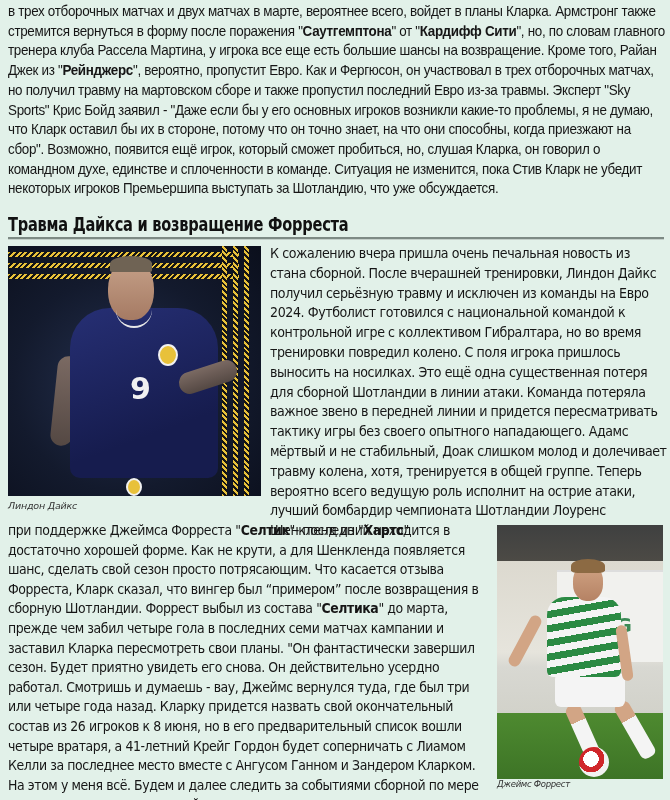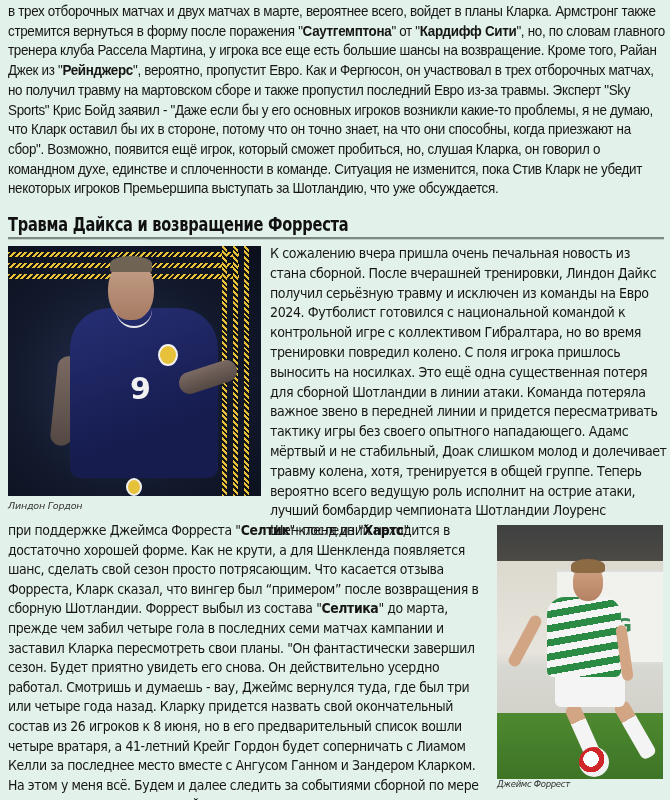--- a/index.html
+++ b/index.html
@@ -312,21 +312,21 @@
       <div class="player1-arm-l"></div>
       <div class="player1-body"></div>
       <div class="player1-arm-r"></div>
       <div class="player1-head"></div>
       <div class="player1-hair"></div>
       <div class="player1-collar"></div>
       <div class="player1-crest"></div>
       <div class="player1-crest2"></div>
       <div class="player1-number">9</div>
     </div>
-    <figcaption class="caption">Линдон Гордон</figcaption>
+    <figcaption class="caption">Линдон Дайкс</figcaption>
   </figure>
 
   <p class="p2"><span>К сожалению вчера пришла очень печальная новость из стана сборной. После вчерашней тренировки, Линдон Дайкс получил серьёзную травму и исключен из команды на Евро 2024. Футболист готовился с национальной командой к контрольной игре с коллективом Гибралтара, но во время тренировки повредил колено. С поля игрока пришлось выносить на носилках. Это ещё одна существенная потеря для сборной Шотландии в линии атаки. Команда потеряла важное звено в передней линии и придется пересматривать тактику игры без своего опытного нападающего. Адамс мёртвый и не стабильный, Доак слишком молод и долечивает травму колена, хотя, тренируется в общей группе. Теперь вероятно всего ведущую роль исполнит на острие атаки, лучший бомбардир чемпионата Шотландии Лоуренс Шенкленд из "</span><b>Хартс</b><span>"</span></p>
 
   <p class="p3"><span>при поддержке Джеймса Форреста "</span><b>Селтик</b><span>"- последний находится в достаточно хорошей форме. Как не крути, а для Шенкленда появляется шанс, сделать свой сезон просто потрясающим. Что касается отзыва Форреста, Кларк сказал, что вингер был “примером” после возвращения в сборную Шотландии. Форрест выбыл из состава "</span><b>Селтика</b><span>" до марта, прежде чем забил четыре гола в последних семи матчах кампании и заставил Кларка пересмотреть свои планы. "Он фантастически завершил сезон. Будет приятно увидеть его снова. Он действительно усердно работал. Смотришь и думаешь - вау, Джеймс вернулся туда, где был три или четыре года назад. Кларку придется назвать свой окончательный состав из 26 игроков к 8 июня, но в его предварительный список вошли четыре вратаря, а 41-летний Крейг Гордон будет соперничать с Лиамом Келли за последнее место вместе с Ангусом Ганном и Зандером Кларком. На этом у меня всё. Будем и далее следить за событиями сборной по мере поступления свежих новостей.</span></p>
 
   <figure class="fig2" style="margin:0;">
     <div class="photo2">
       <div class="banner"></div>
       <div class="banner-text">KLING</div>

